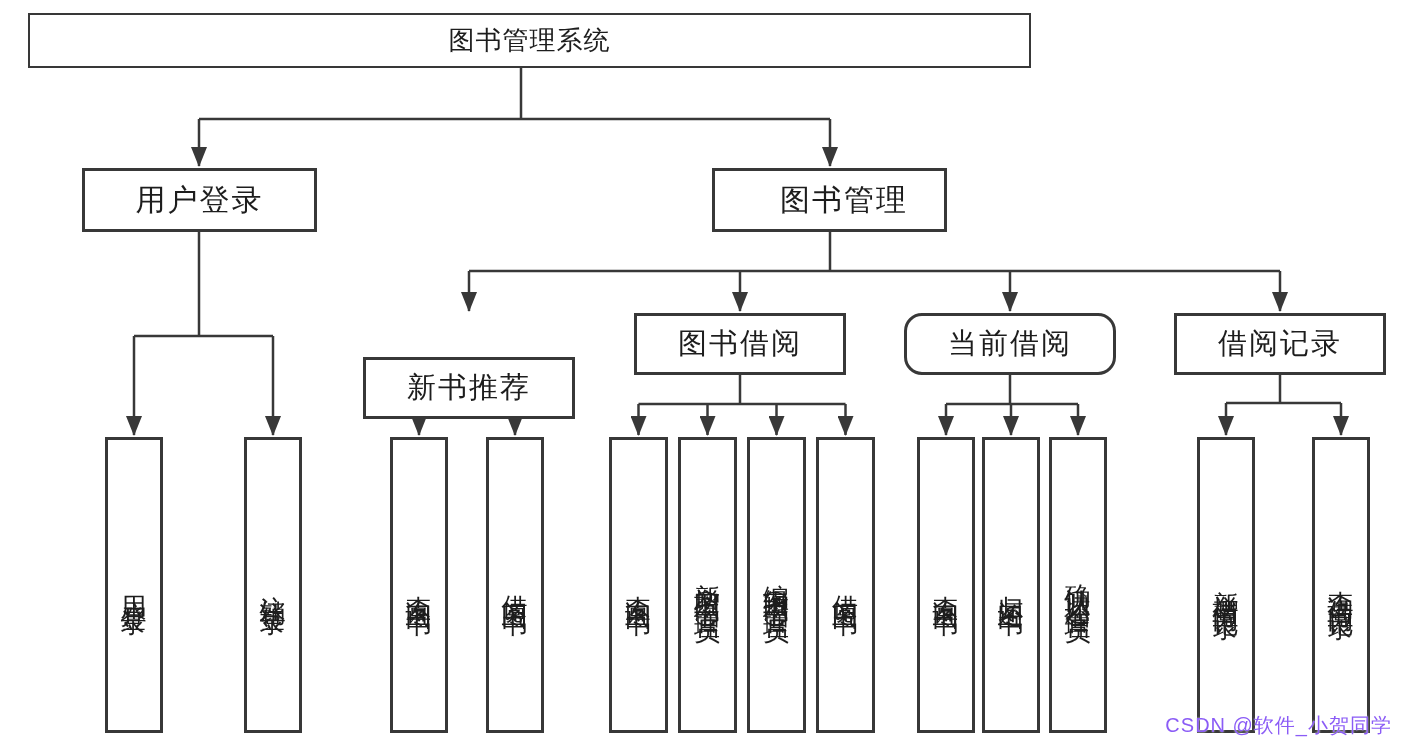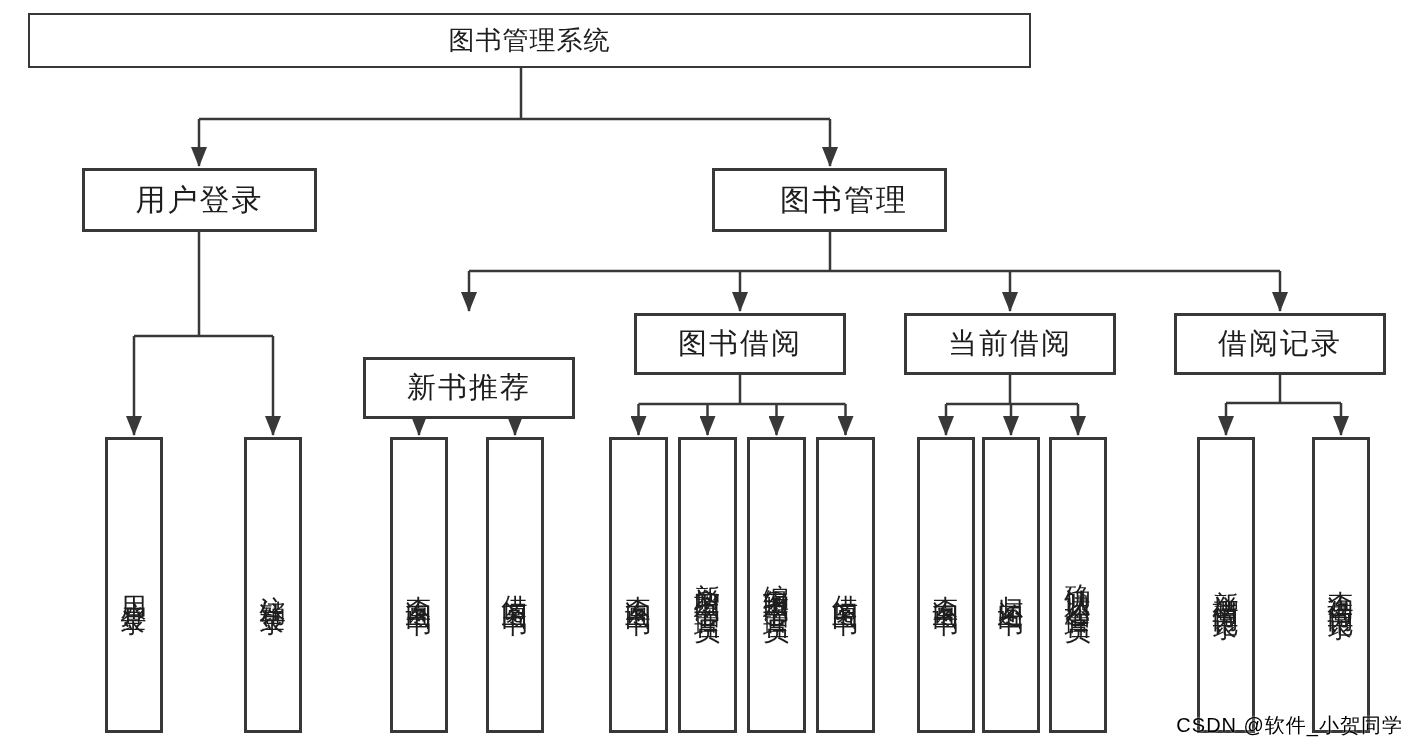--- a/index.html
+++ b/index.html
@@ -30,26 +30,26 @@
   .leaf  .lbl {
     writing-mode: vertical-rl;
     text-orientation: mixed;
     font-size: 26px;
     letter-spacing: 5px;
     line-height: 1;
     white-space: nowrap;
   }
   .watermark {
     position: absolute;
-    right: 2px;
+    right: 13px;
     top: 712px;
     z-index: 3;
     font-size: 20px;
     letter-spacing: 1px;
-    color: #000000;
+    color: #8b5cf6;
     text-shadow: 0 0 2px #ffffff;
   }
 </style>
 </head>
 <body>
 
 <div class="canvas">
 
   <svg class="connectors" width="1405" height="747" viewBox="0 0 1405 747">
     <defs>
@@ -104,21 +104,21 @@
   <div class="node lvl2" style="left:712px; top:168px; width:235px; height:64px;padding-left:29px;">
     <span class="lbl">图书管理</span>
   </div>
 
   <div class="node lvl3" style="left:363px; top:313px; width:212px; height:62px;margin-top:44px;">
     <span class="lbl">新书推荐</span>
   </div>
   <div class="node lvl3" style="left:634px; top:313px; width:212px; height:62px;">
     <span class="lbl">图书借阅</span>
   </div>
-  <div class="node lvl3" style="left:904px; top:313px; width:212px; height:62px;">
+  <div class="node lvl3" style="left:904px; top:313px; width:212px; height:62px;border-radius:18px;">
     <span class="lbl">当前借阅</span>
   </div>
   <div class="node lvl3" style="left:1174px; top:313px; width:212px; height:62px;font-family:Liberation Mono, monospace;">
     <span class="lbl">借阅记录</span>
   </div>
 
   <div class="node leaf" style="left:105px; top:437px; width:58px; height:296px;">
     <span class="lbl">用户登录</span>
   </div>
   <div class="node leaf" style="left:244px; top:437px; width:58px; height:296px;">

